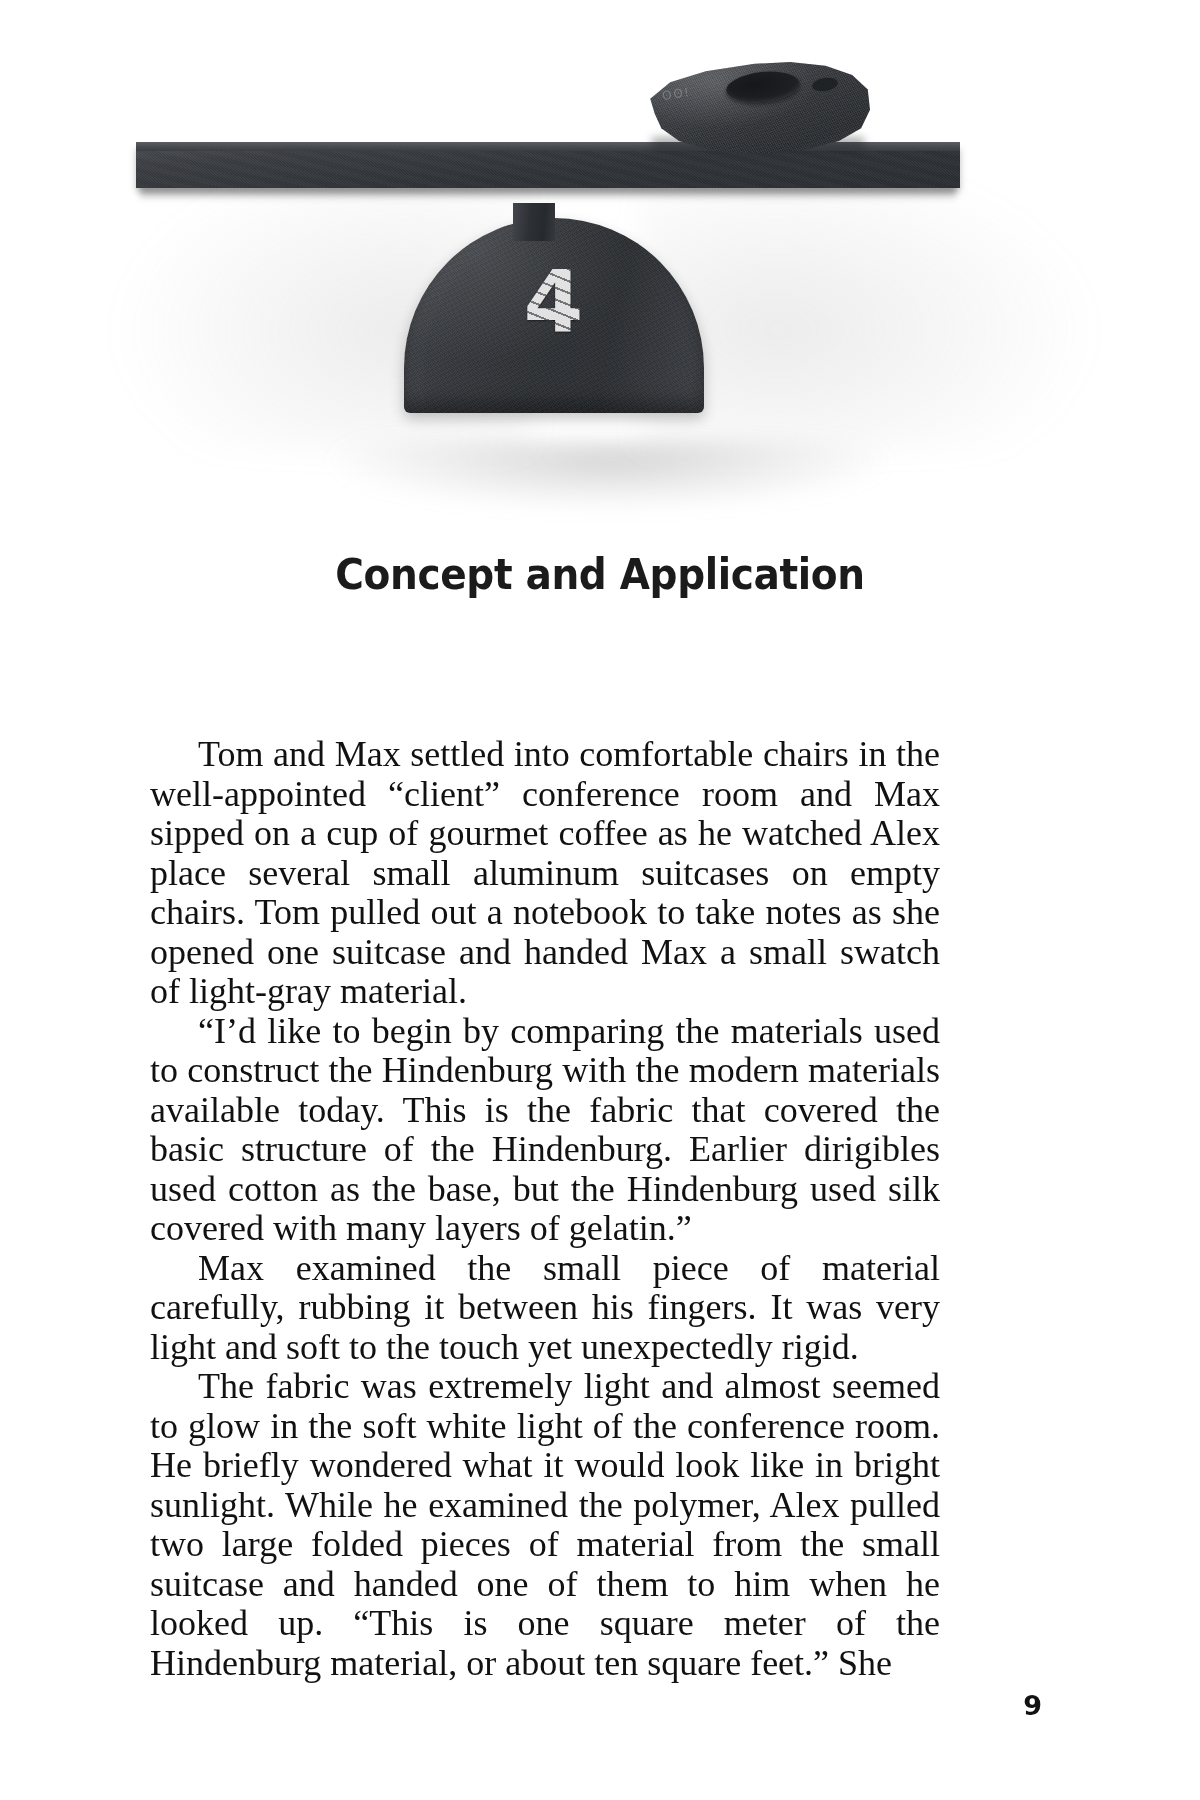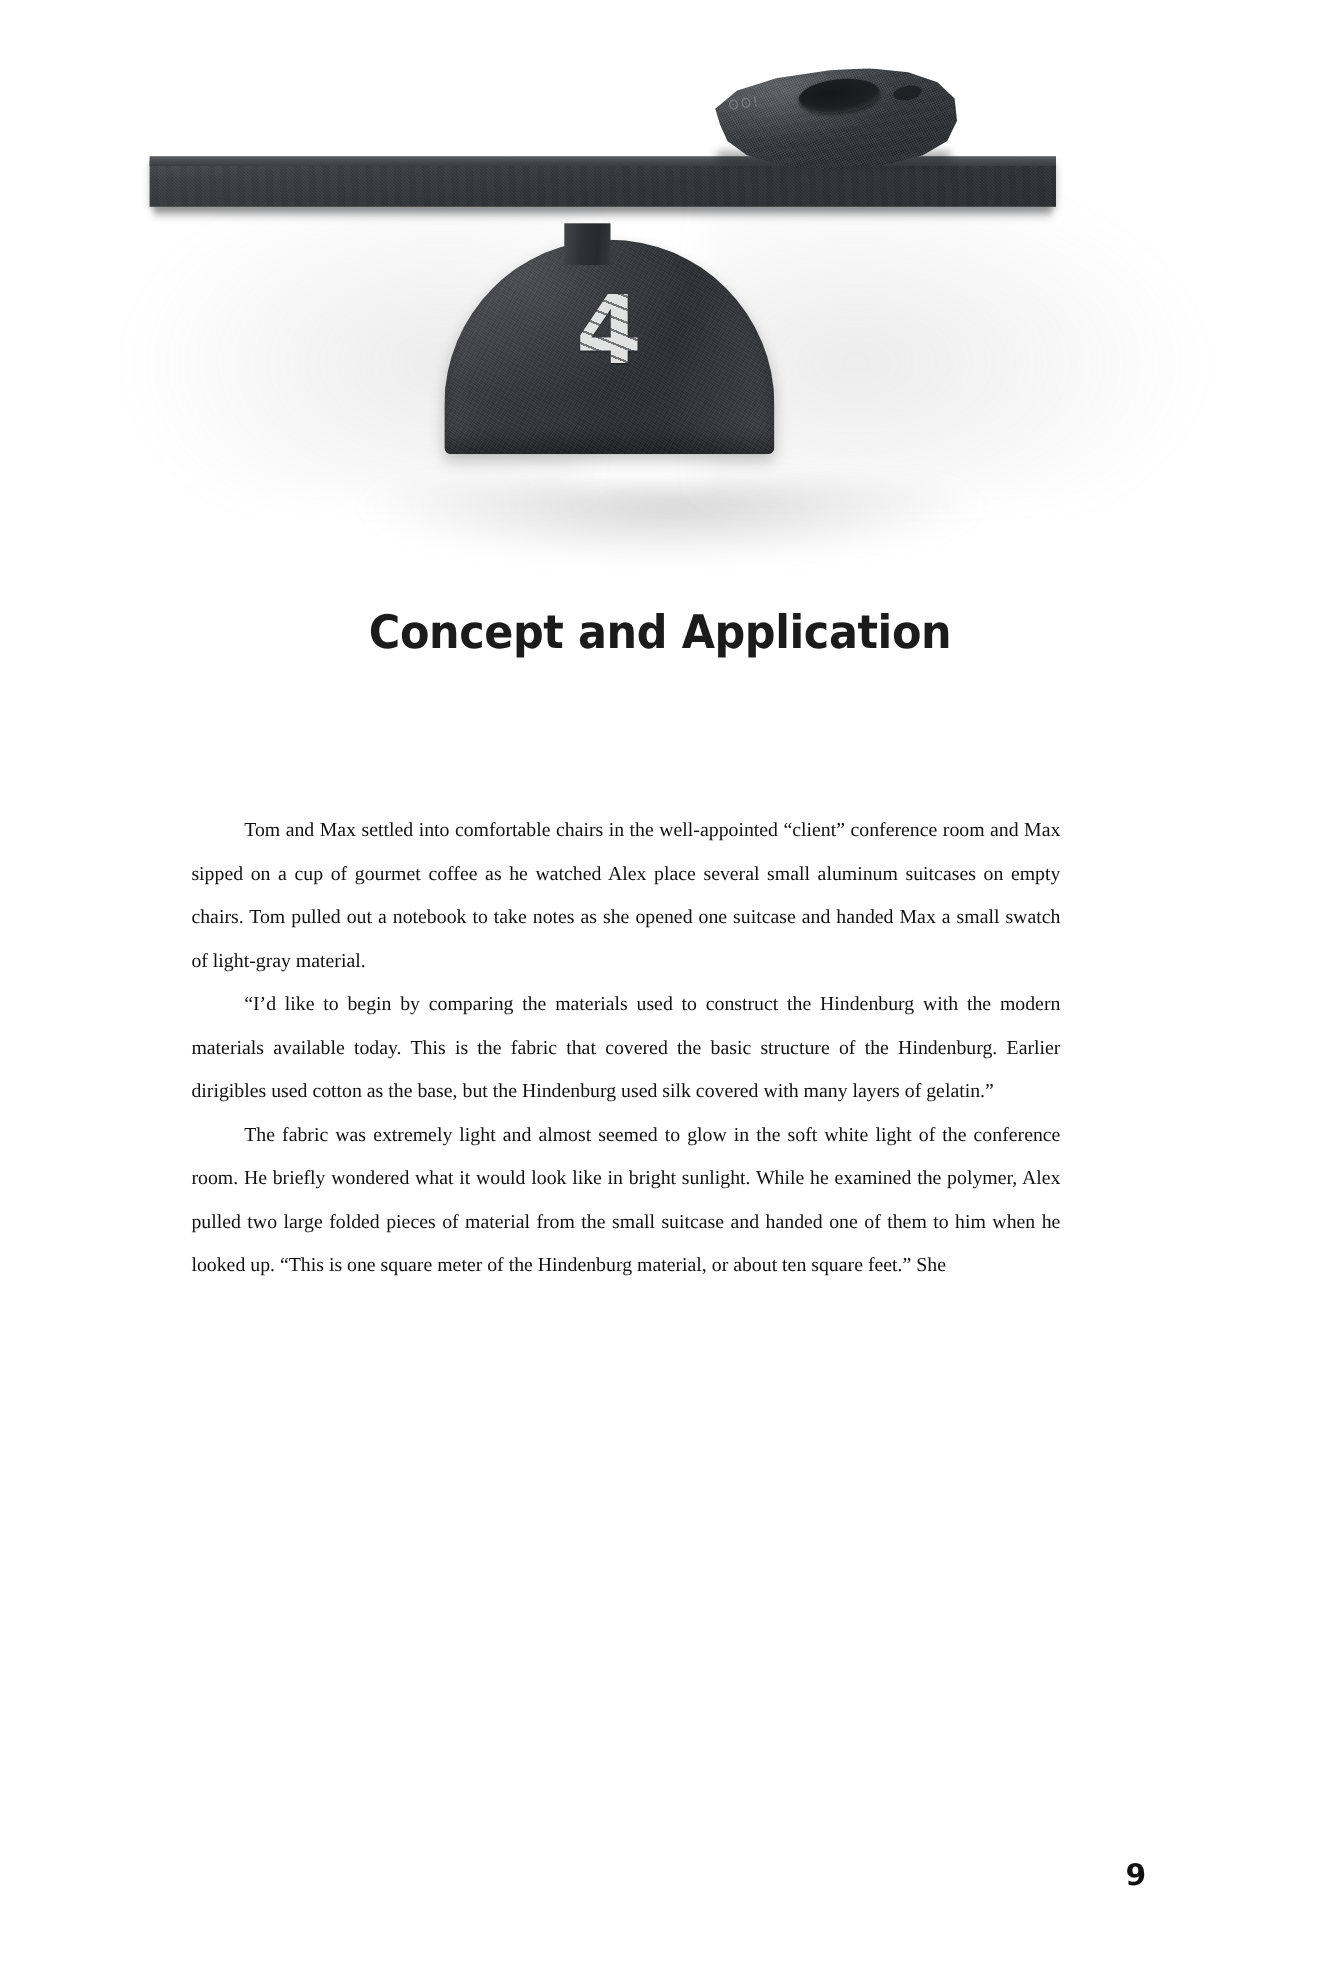--- a/index.html
+++ b/index.html
@@ -261,26 +261,25 @@
     transform: scaleX(0.93);
   }
 
   
   #body-text {
     position: absolute;
     left: 150px;
     top: 735px;
     width: 790px;
     font-family: "Liberation Serif", serif;
-    font-size: 18px;
+    font-size: 36px;
     line-height: 39.5px;
     color: #111111;
     text-align: justify;
     text-justify: inter-word;
-    margin-left: 24px;
   }
   #body-text p {
     margin: 0;
     text-indent: 48px;
     -webkit-hyphens: none;
             hyphens: none;
   }
 
   
   #page-number {
@@ -325,18 +324,19 @@
       <div class="rock-mark">ʘʘǃ</div>
 
     </div>
   </div>
 
   <h1 id="chapter-title">Concept and Application</h1>
 
   <div id="body-text">
     <p>Tom and Max settled into comfortable chairs in the well-appointed “client” conference room and Max sipped on a cup of gourmet coffee as he watched Alex place several small aluminum suitcases on empty chairs. Tom pulled out a notebook to take notes as she opened one suitcase and handed Max a small swatch of light-gray material.</p>
     <p>“I’d like to begin by comparing the materials used to construct the Hindenburg with the modern materials available today. This is the fabric that covered the basic structure of the Hindenburg. Earlier dirigibles used cotton as the base, but the Hindenburg used silk covered with many layers of gelatin.”</p>
+    <p>Max examined the small piece of material carefully, rubbing it between his fingers. It was very light and soft to the touch yet unexpectedly rigid.</p>
     <p>The fabric was extremely light and almost seemed to glow in the soft white light of the conference room. He briefly wondered what it would look like in bright sunlight. While he examined the polymer, Alex pulled two large folded pieces of material from the small suitcase and handed one of them to him when he looked up. “This is one square meter of the Hindenburg material, or about ten square feet.” She</p>
   </div>
 
   <div id="page-number">9</div>
 
 </div>
 
 </body></html>

